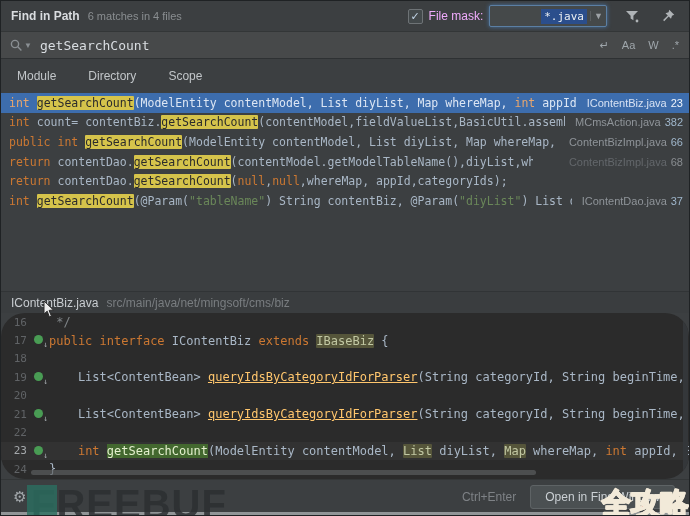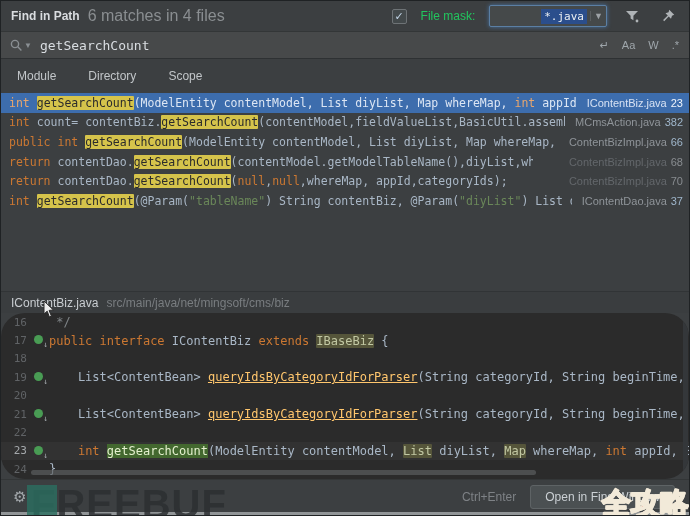--- a/index.html
+++ b/index.html
@@ -3,25 +3,25 @@
 <meta charset="utf-8">
 <style>
   html,body{margin:0;padding:0;background:#2B2B2B;}
   .dialog{position:relative;width:690px;height:516px;background:#3C3F41;border:1px solid #1F2224;
           box-sizing:border-box;overflow:hidden;font-family:"Liberation Sans",sans-serif;}
 
   
   .header{position:absolute;left:0;top:0;width:100%;height:30px;display:flex;align-items:center;
           padding:0 10px;box-sizing:border-box;}
   .title{font-weight:bold;font-size:12px;color:#DADDE0;}
-  .subtitle{font-size:16px;color:#8A8E91;margin-left:8px;}
+  .subtitle{font-size:11px;color:#8A8E91;margin-left:8px;}
   .hspacer{flex:1;}
   .cb{width:13px;height:13px;background:#43494B;border:1px solid #6E7376;border-radius:2px;
       color:#C3D6E8;font-size:11px;line-height:12px;text-align:center;flex:none;}
-  .fmlabel{font-size:12px;color:#22c55e;margin:0 14px;}
+  .fmlabel{font-size:12px;color:#f0abfc;margin:0 6px;}
   .combo{display:flex;align-items:center;height:20px;background:#45494A;border:1px solid #5B7FA4;
          box-shadow:0 0 4px rgba(74,120,170,.9);border-radius:2px;padding-left:48px;}
   .combo .val{font-size:11px;color:#ECF0F3;background:#2B4E8C;padding:1px 3px;margin:0 3px;
               font-family:"DejaVu Sans Mono",monospace;}
   .combo .arrow{width:15px;text-align:center;color:#9DA2A6;font-size:9px;border-left:1px solid #5A5E60;}
   .iconbtn{margin-left:14px;width:22px;height:22px;display:flex;align-items:center;justify-content:center;}
 
   
   .searchrow{position:absolute;left:0;top:30px;width:100%;height:28px;background:#47494A;
              border-top:1px solid #333637;border-bottom:1px solid #2E3133;display:flex;
@@ -164,21 +164,20 @@
       <div class="rrow">
         <span class="rtext"><span class="s-kw">public int </span><span class="s-hl">getSearchCount</span><span class="s-pl">(ModelEntity contentModel, List diyList, Map whereMap, </span></span>
         <span class="rloc"><span class="fn">ContentBizImpl.java</span><span class="ln">66</span></span>
       </div>
       <div class="rrow">
         <span class="rtext"><span class="s-kw">return</span><span class="s-pl"> contentDao.</span><span class="s-hl">getSearchCount</span><span class="s-pl">(contentModel.getModelTableName(),diyList,whereMap, appId,categoryIds);</span></span>
         <span class="rloc dim"><span class="fn">ContentBizImpl.java</span><span class="ln">68</span></span>
       </div>
       <div class="rrow">
         <span class="rtext"><span class="s-kw">return</span><span class="s-pl"> contentDao.</span><span class="s-hl">getSearchCount</span><span class="s-pl">(</span><span class="s-kw">null</span><span class="s-pl">,</span><span class="s-kw">null</span><span class="s-pl">,whereMap, appId,categoryIds);</span></span>
-        <span class="rloc dim"><span class="fn">ContentBizImpl.java</span><span class="ln">70</span></span>
       </div>
       <div class="rrow">
         <span class="rtext"><span class="s-kw">int </span><span class="s-hl">getSearchCount</span><span class="s-pl">(@Param(</span><span class="s-str">"tableName"</span><span class="s-pl">) String contentBiz, @Param(</span><span class="s-str">"diyList"</span><span class="s-pl">) List diyList, @Param(</span></span>
         <span class="rloc"><span class="fn">IContentDao.java</span><span class="ln">37</span></span>
       </div>
     </div>
 
   <div class="pathbar">
     <span class="pfile">IContentBiz.java</span>
     <span class="ppath">src/main/java/net/mingsoft/cms/biz</span>

